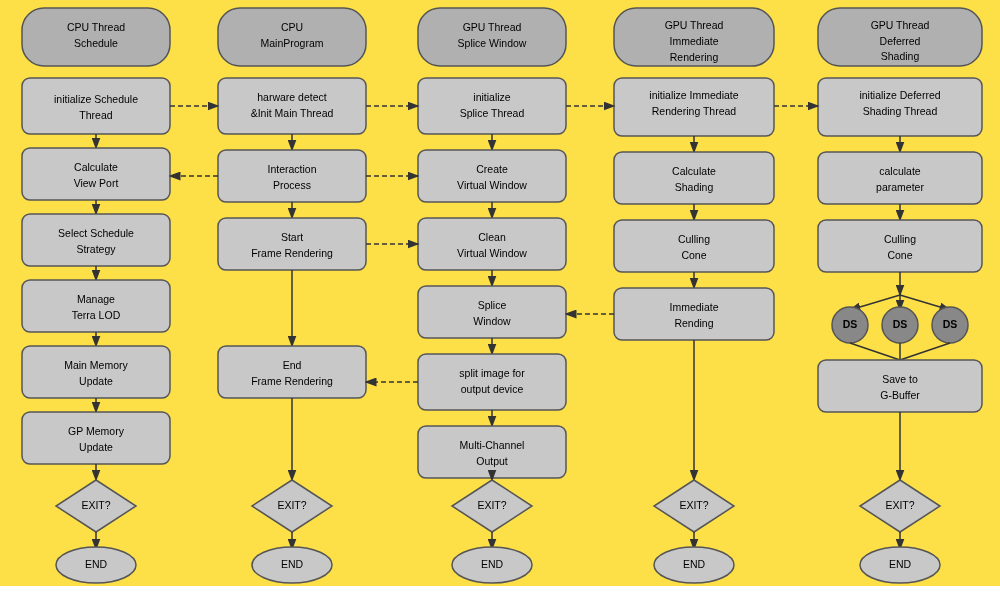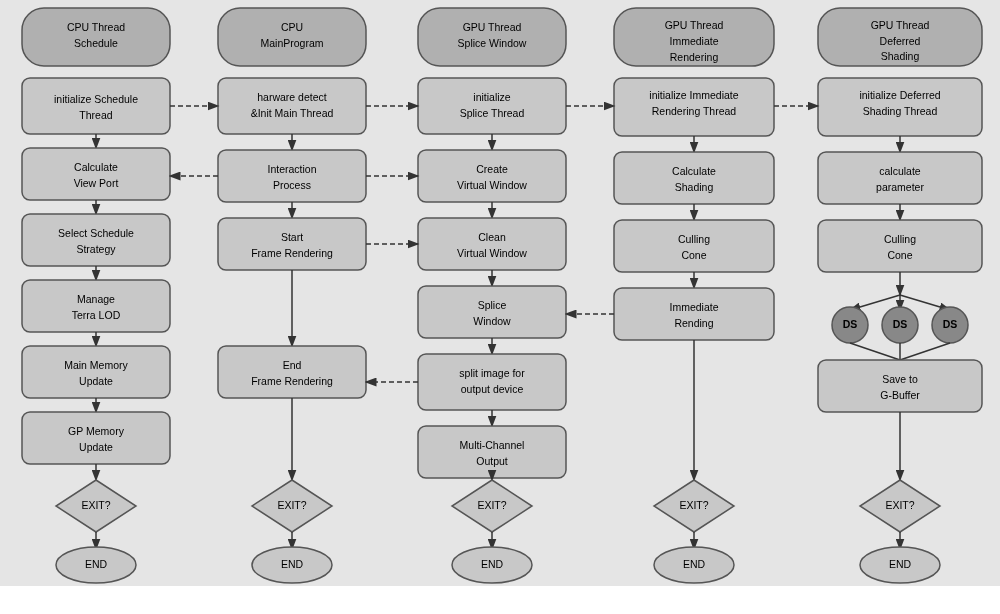--- a/index.html
+++ b/index.html
@@ -9,21 +9,21 @@
       font-size: 11px;
       width: 1000px;
       height: 614px;
       overflow: hidden;
       position: relative;
     }
     .diagram {
       width: 1000px;
       height: 586px;
       position: relative;
-      background: #e5e5e5;
+      background: #fde047;
       text-align: center;
     }
     svg.diagram-svg {
       position: absolute;
       top: 0; left: 0;
       width: 1000px;
       height: 614px;
     }
     
     .box {

